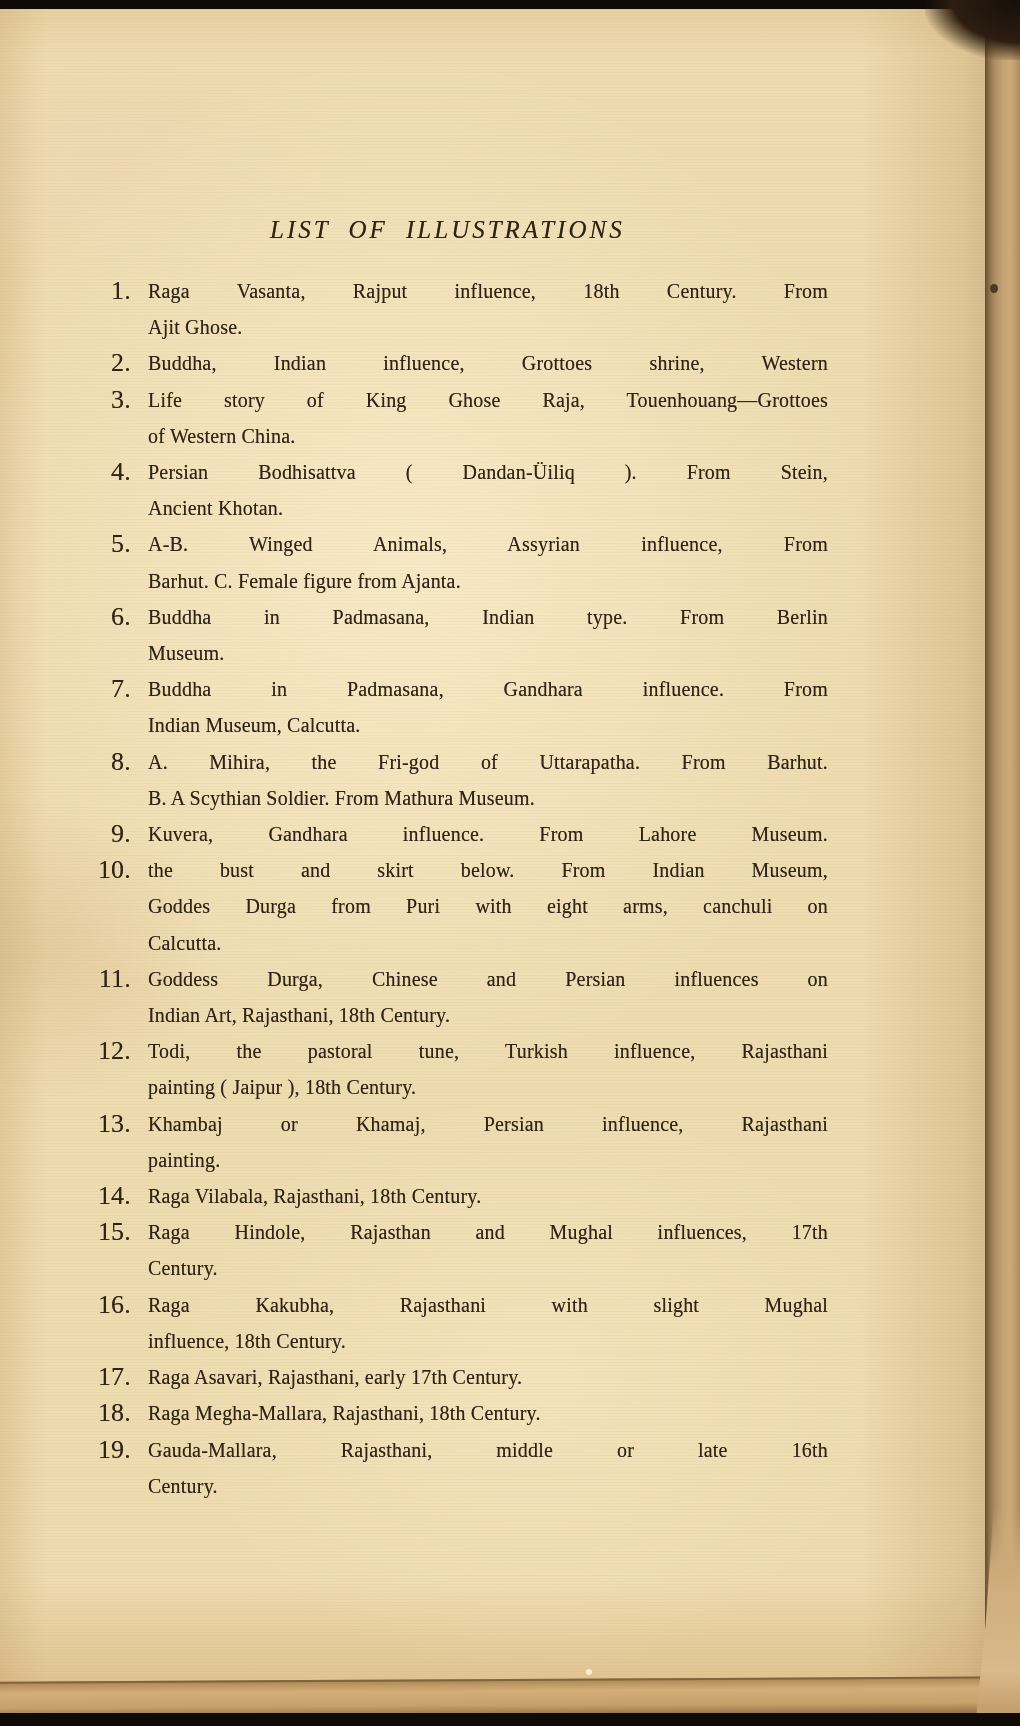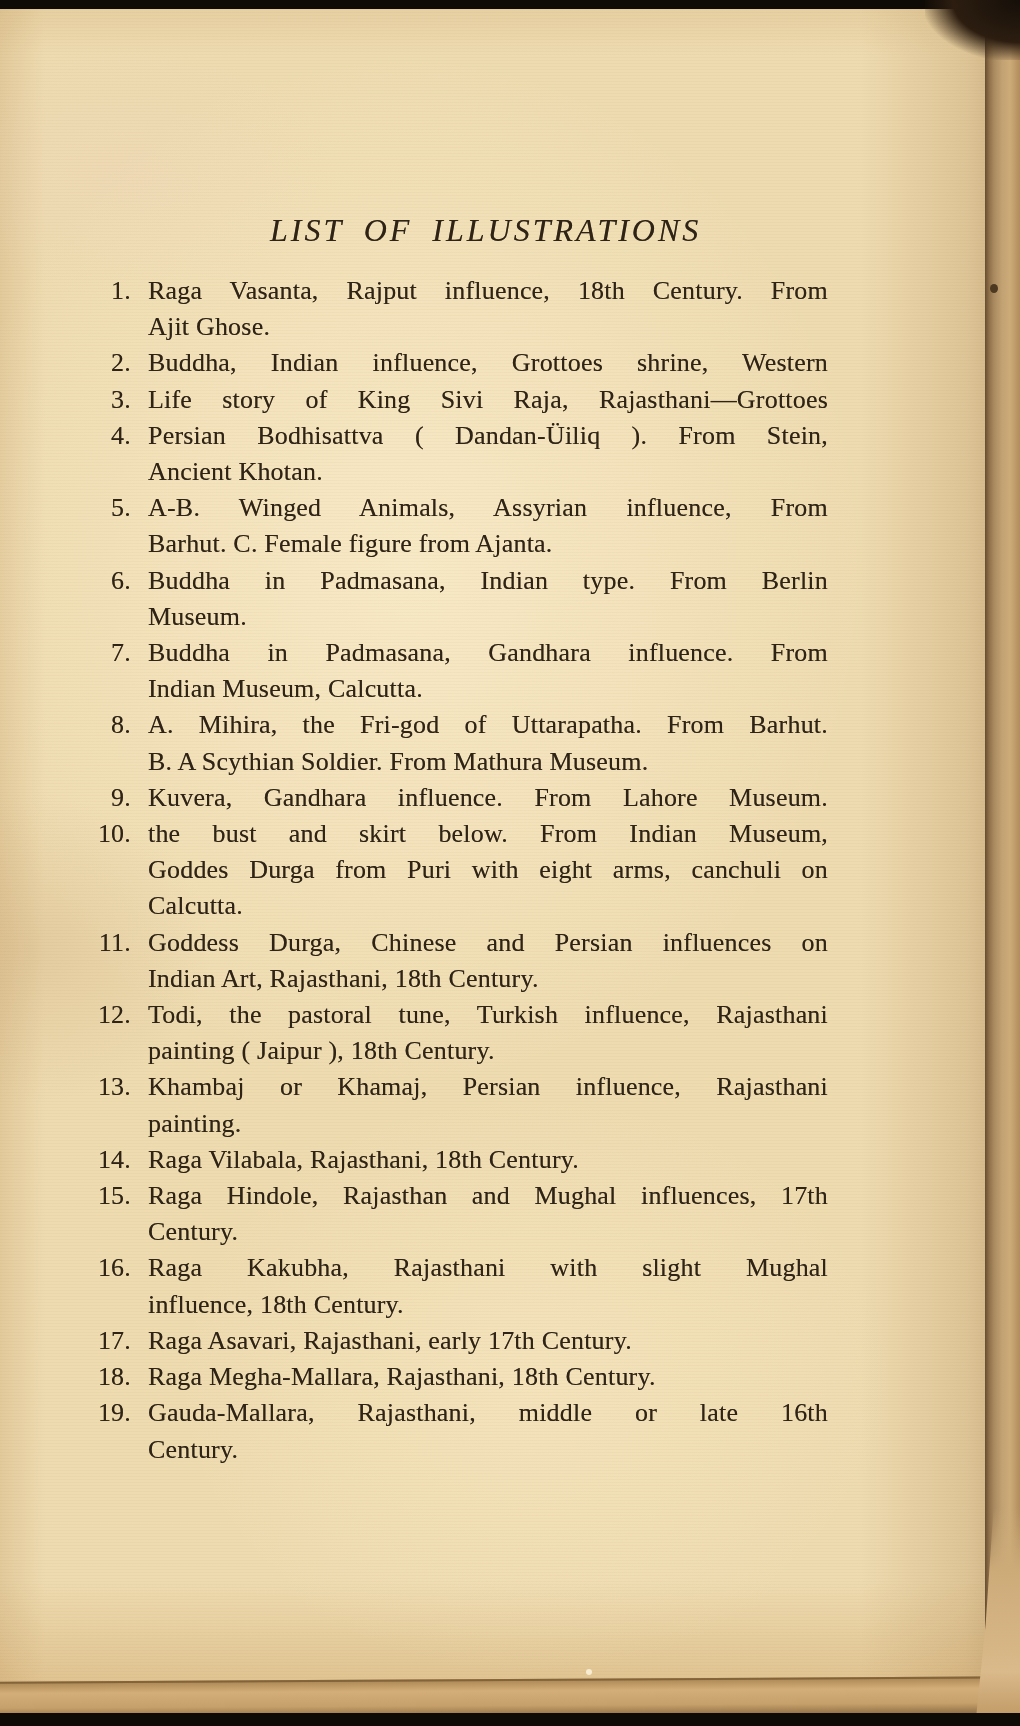--- a/index.html
+++ b/index.html
@@ -49,34 +49,34 @@
     position:absolute;right:0;bottom:8px;width:44px;height:210px;
     background:linear-gradient(180deg, rgba(205,171,121,0) 0%, var(--binding-tan,#cdab79) 30%, #dab98a 78%, #c09a66 100%);
     clip-path:polygon(40% 0, 100% 0, 100% 100%, 0 100%, 22% 55%);
   }
   .spot{position:absolute;left:990px;top:284px;width:8px;height:9px;border-radius:50%;background:#4d3922;}
   .speck{position:absolute;left:586px;top:1669px;width:6px;height:6px;border-radius:50%;background:#f8edd3;}
   
   .content{position:absolute;top:215px;left:96px;width:840px;z-index:5;color:var(--ink,#2e2315);}
   .title{
     margin:0 0 0 174px;
-    font-size:32px;font-weight:400;font-style:italic;
+    font-size:25px;font-weight:400;font-style:italic;
     letter-spacing:3px;word-spacing:9px;line-height:30px;
     text-shadow:0 0 .5px rgba(46,35,21,.55);
   }
   .list{margin-top:28px;}
   .entry{display:flex;align-items:flex-start;}
   .num{
     flex:0 0 35px;width:35px;text-align:right;
     font-size:26px;line-height:36.2px;letter-spacing:.2px;
     text-shadow:0 0 .5px rgba(46,35,21,.5);
   }
   .entry-text{margin-left:17px;width:680px;}
   .line{
-    font-size:26px;line-height:36.2px;letter-spacing:.2px;
+    font-size:20px;line-height:36.2px;letter-spacing:.2px;
     text-align:left;
     text-shadow:0 0 .5px rgba(46,35,21,.5);
   }
   .line.just{text-align:justify;text-align-last:justify;}
 </style>
 </head>
 <body>
 
 <div class="scan">
   <div class="paper"></div>
@@ -103,21 +103,22 @@
         </div>
         <div class="entry">
           <span class="num">2.</span>
           <div class="entry-text">
             <div class="line just">Buddha, Indian influence, Grottoes shrine, Western</div>
           </div>
         </div>
         <div class="entry">
           <span class="num">3.</span>
           <div class="entry-text">
-            <div class="line just">Life story of King Sivi Raja, Rajasthani—Grottoes</div>
+            <div class="line just">Life story of King Ghose Raja, Touenhouang—Grottoes</div>
+            <div class="line">of Western China.</div>
           </div>
         </div>
         <div class="entry">
           <span class="num">4.</span>
           <div class="entry-text">
             <div class="line just">Persian Bodhisattva ( Dandan-Üiliq ). From Stein,</div>
             <div class="line">Ancient Khotan.</div>
           </div>
         </div>
         <div class="entry">

